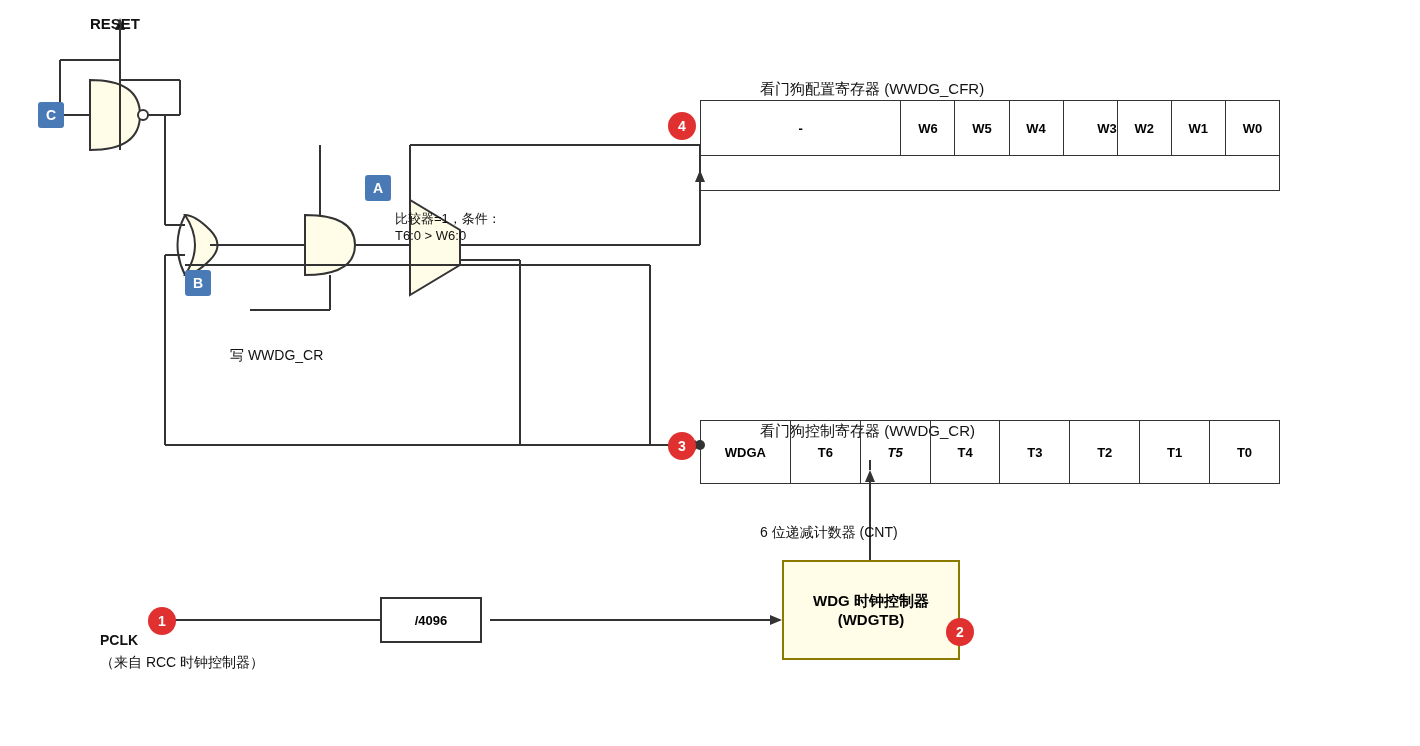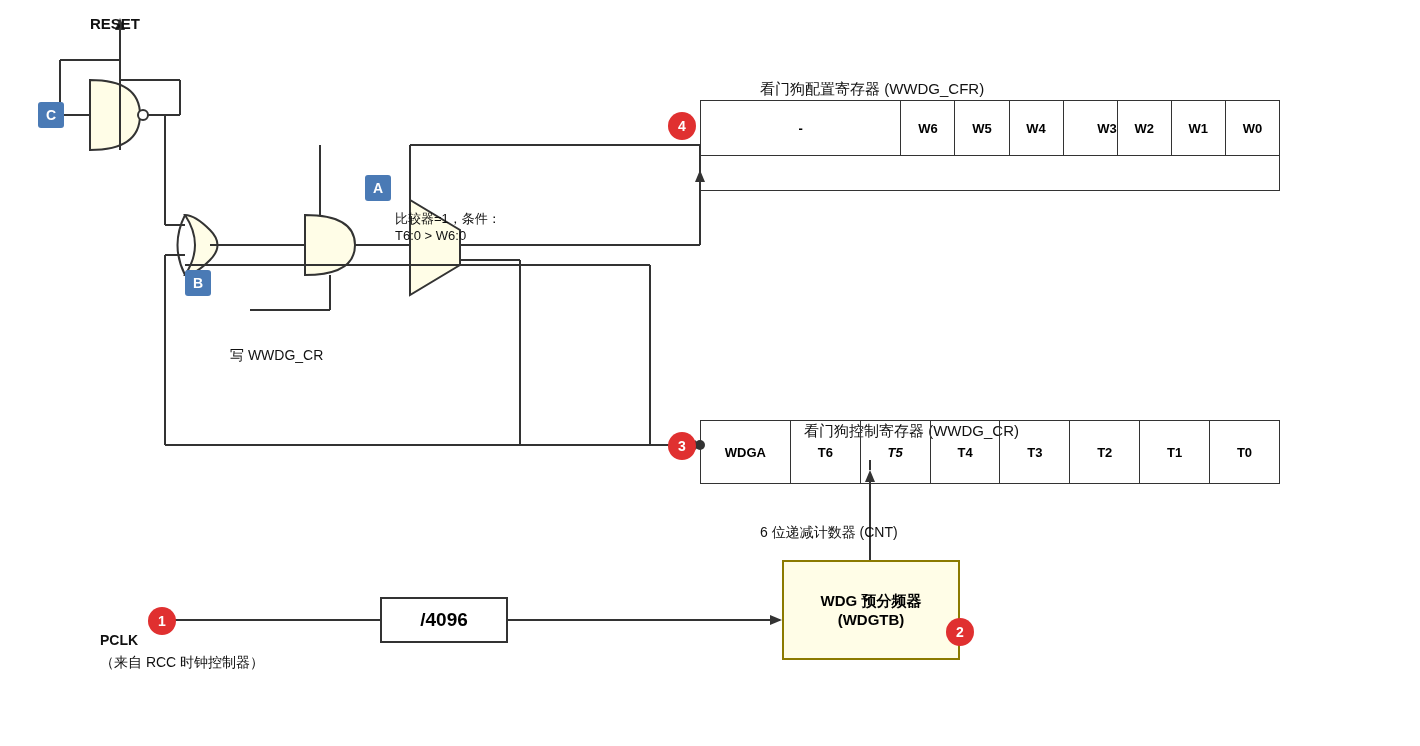--- a/index.html
+++ b/index.html
@@ -202,21 +202,21 @@
       <td style="width:54px;">W0</td>
     </tr>
     <tr style="height:35px;">
       <td colspan="8" style="border-top:none;"></td>
     </tr>
   </tbody>
     </table>
 
   <div class="circle-badge" style="left:668px; top:112px;">4</div>
 
-  <div class="label" style="left:804px; top:390px; font-size:15px;">看门狗控制寄存器 (WWDG_CR)</div>
+  <div class="label" style="left:760px; top:390px; font-size:15px;">看门狗控制寄存器 (WWDG_CR)</div>
 
   <table class="reg-table" style="left:700px; top:420px; width:580px; height:55px;">
     <tbody>
         <tr>
       <td style="width:90px; height:63px;margin-top:9px;">WDGA</td>
       <td style="width:70px;">T6</td>
       <td style="width:70px;font-style:italic;">T5</td>
       <td style="width:70px;">T4</td>
       <td style="width:70px;">T3</td>
       <td style="width:70px;">T2</td>
@@ -228,27 +228,27 @@
 
   <div class="circle-badge" style="left:668px; top:432px;">3</div>
 
   <div class="label" style="left:760px; top:492px; font-size:14px;">6 位递减计数器 (CNT)</div>
 
   <div class="label" style="left:100px; top:600px; font-size:14px; font-weight:bold;">PCLK</div>
   <div class="label" style="left:100px; top:622px; font-size:14px;">（来自 RCC 时钟控制器）</div>
 
   <div class="circle-badge" style="left:148px; top:607px;">1</div>
 
-  <div style="position:absolute; left:380px; top:597px; width:128px; height:46px;
+  <div style="position:absolute; left:380px; top:597px; width:102px; height:46px;
               border:2px solid #333; display:flex; align-items:center; justify-content:center;
-              font-size:19px; font-weight:bold; background:white;">/4096</div>
+              font-size:13px; font-weight:bold; background:white;">/4096</div>
 
   <div style="position:absolute; left:782px; top:560px; width:178px; height:100px;
               border:2.5px solid #8B7A00; background:#fffde7;
               display:flex; flex-direction:column; align-items:center; justify-content:center;
               font-size:15px; font-weight:bold;">
-    <span>WDG 预分频器</span>
+    <span>WDG 时钟控制器</span>
     <span>(WDGTB)</span>
   </div>
 
   <div class="circle-badge" style="left:946px; top:618px;">2</div>
 
 </div>
 
 </body></html>

